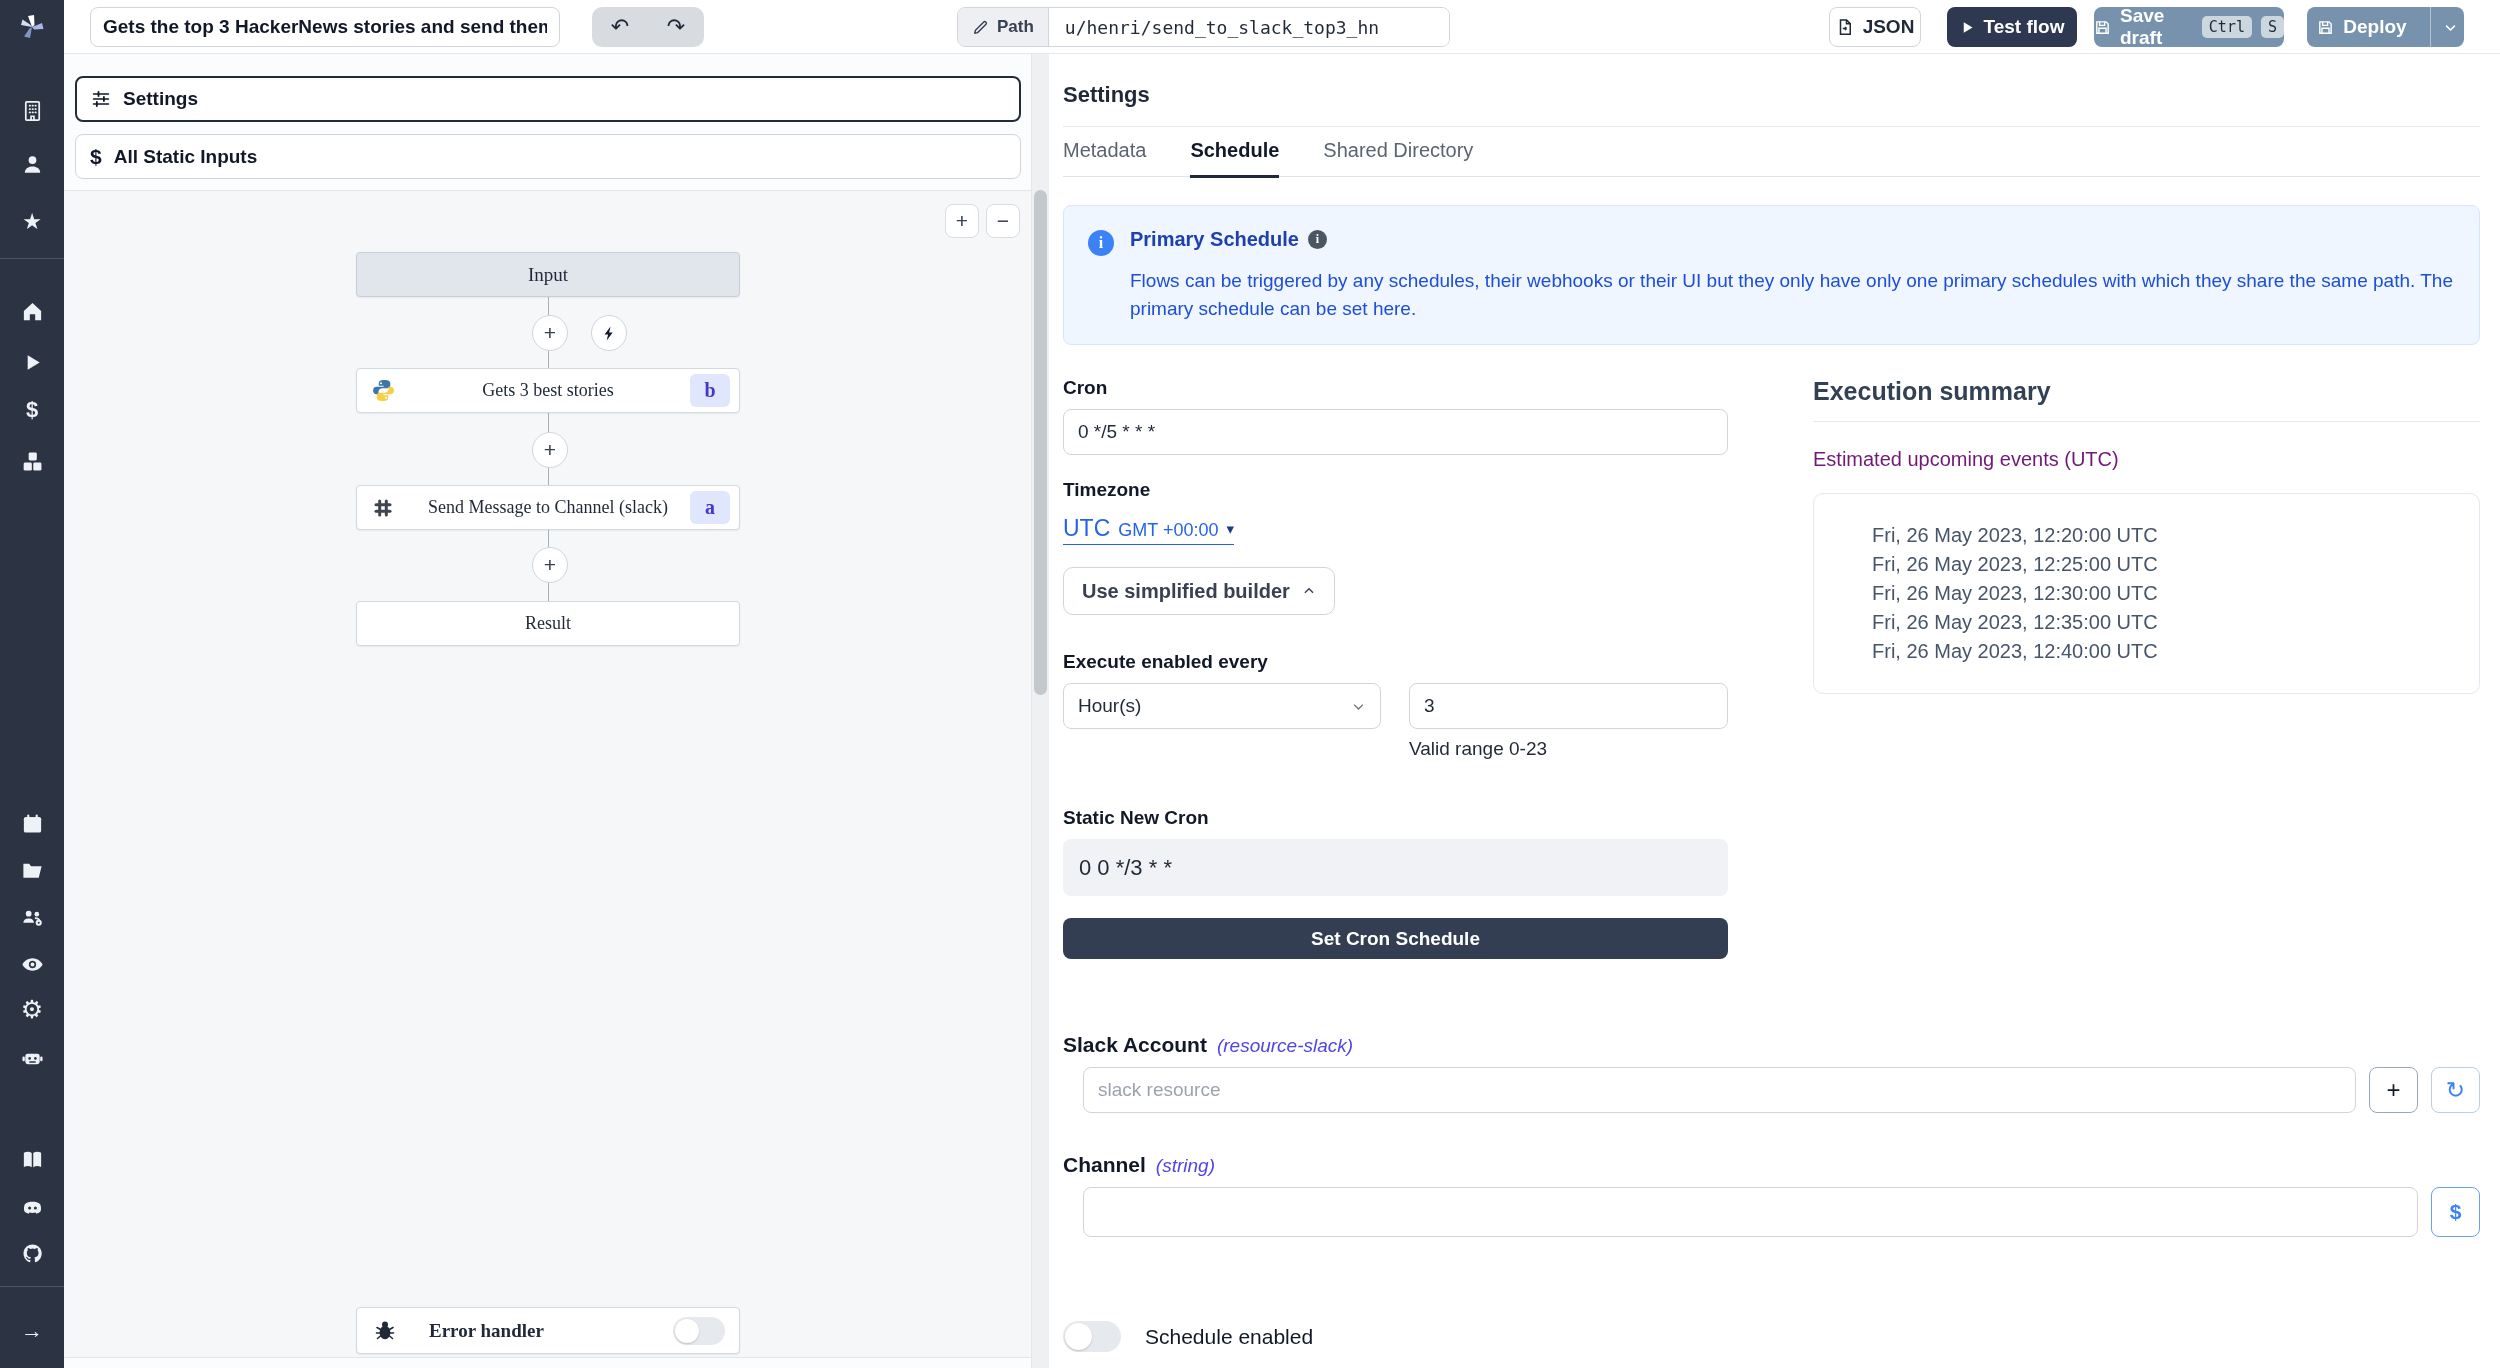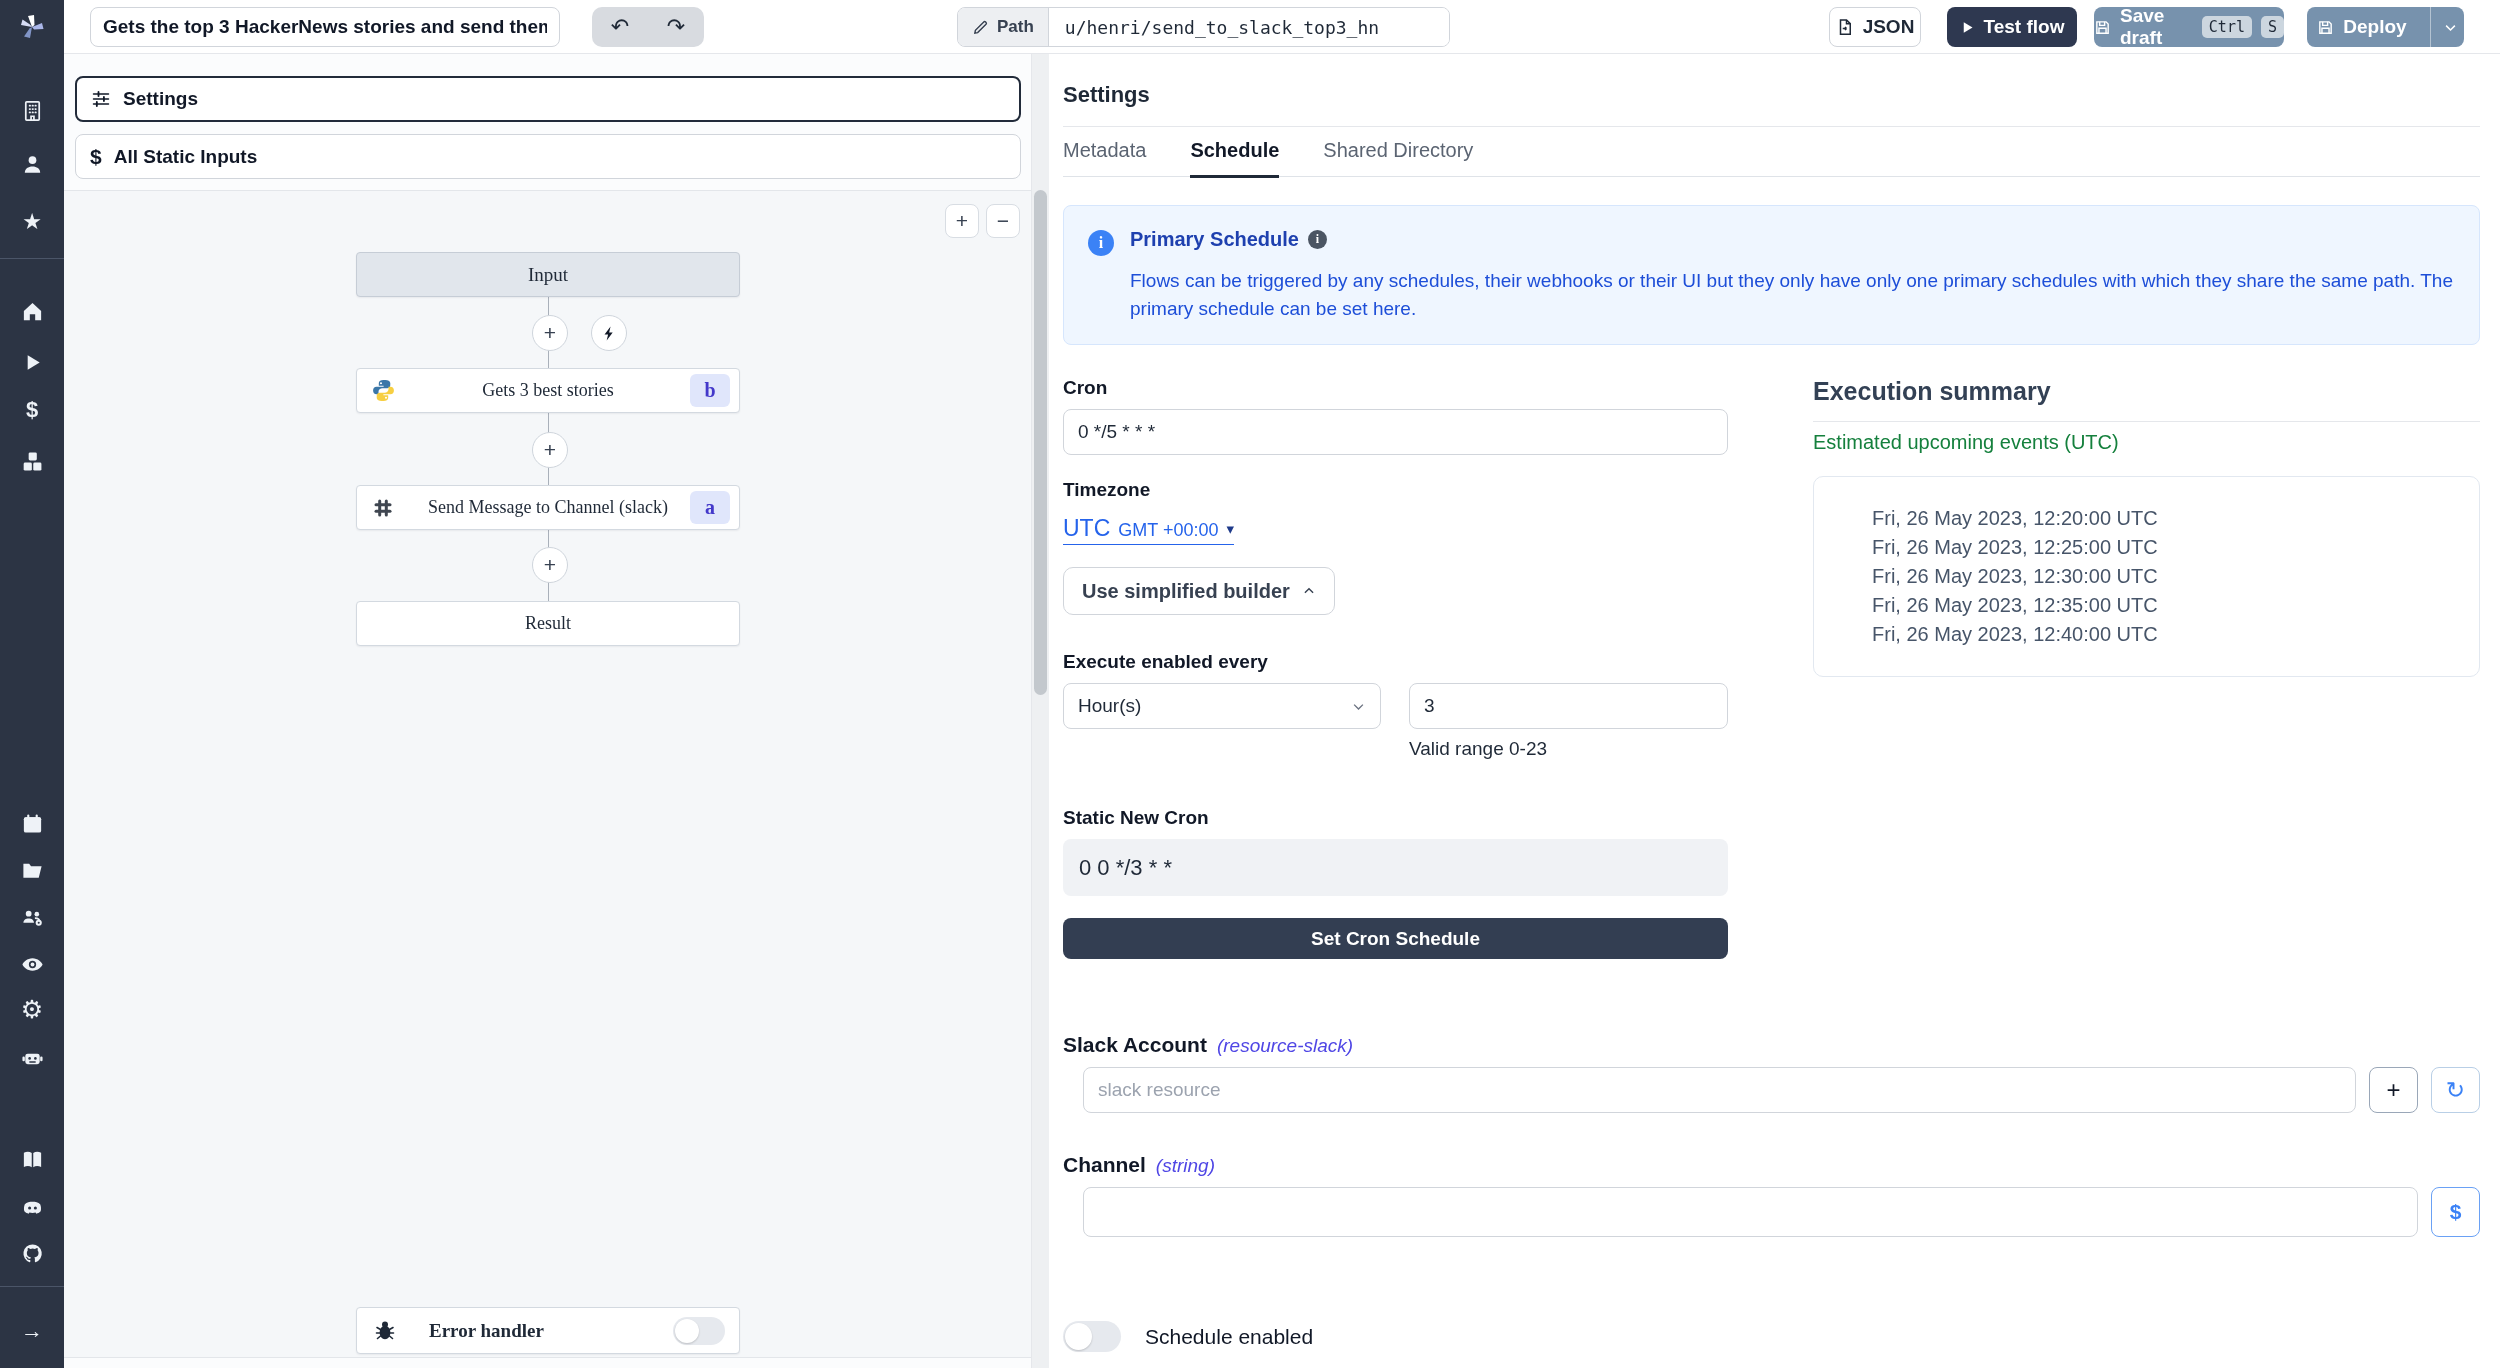--- a/index.html
+++ b/index.html
@@ -79,21 +79,21 @@
   .tz-caret { color:#1e3a8a; font-size:15px; align-self:center; }
   .builder-btn { margin-top:22px; width:max-content; border:1px solid #d1d5db; border-radius:10px; height:48px; display:flex; align-items:center; gap:12px; padding:0 18px; font-size:20px; font-weight:700; color:#374151; cursor:pointer; background:#fff; }
   .row2 { display:flex; gap:28px; margin-top:10px; }
   .sel { width:318px; height:46px; border:1px solid #d1d5db; border-radius:8px; display:flex; align-items:center; justify-content:space-between; padding:0 14px; font-size:19px; color:#1f2937; cursor:pointer; background:#fff; }
   .num-in { width:319px; }
   .hint { margin-top:9px; font-size:19px; color:#1f2937; margin-left:346px; }
   .preview-box { margin-top:10px; background:#f0f2f5; border-radius:8px; height:57px; display:flex; align-items:center; padding:0 16px; font-size:22px; color:#1f2937; }
   .cron-btn { margin-top:22px; width:100%; height:41px; background:#333e52; color:#fff; border-radius:8px; display:flex; align-items:center; justify-content:center; font-size:19px; font-weight:700; cursor:pointer; }
   .exec-title { font-size:25px; font-weight:700; color:#334155; }
   .exec-hr { margin-top:15px; border:0; border-top:1px solid #e5e7eb; }
-  .exec-sub { margin-top:9px; font-size:20px; color:#15803d; }
+  .exec-sub { margin-top:26px; font-size:20px; color:#701a75; }
   .events-box { margin-top:22px; border:1px solid #e2e8f0; border-radius:10px; padding:27px 20px 27px 58px; }
   .event-line { font-size:20px; color:#475569; line-height:29px; }
   .res-sec { margin-top:74px; }
   .sec-lbl { font-size:21px; font-weight:700; color:#111827; display:flex; align-items:baseline; gap:10px; }
   .sec-type { font-size:19px; font-style:italic; font-weight:400; color:#4f46e5; }
   .input-row { display:flex; gap:13px; margin-top:10px; align-items:stretch;margin-left:20px; }
   .input-row .txt-input { flex:1; height:46px; }
   .sq-btn { width:49px; border-radius:8px; background:#fff; display:flex; align-items:center; justify-content:center; cursor:pointer; }
   .add-btn { border:1px solid #9aa7b8; color:#111827; font-size:24px; font-weight:400; }
   .ref-btn { border:1px solid #b9cfe6; color:#3b82f6; font-size:23px; }

